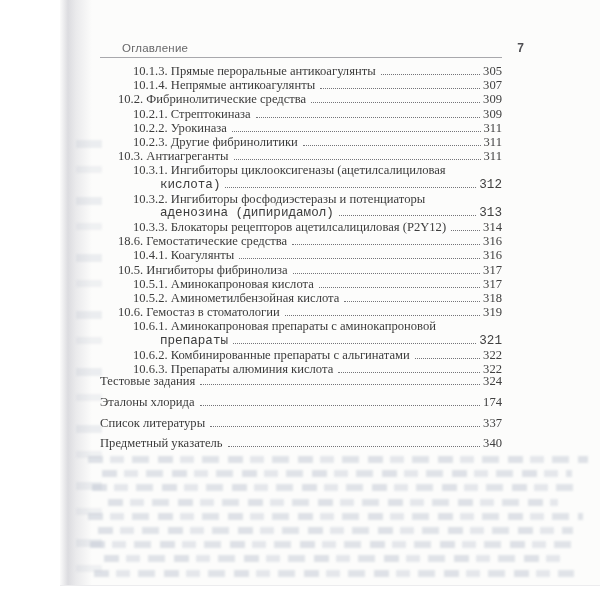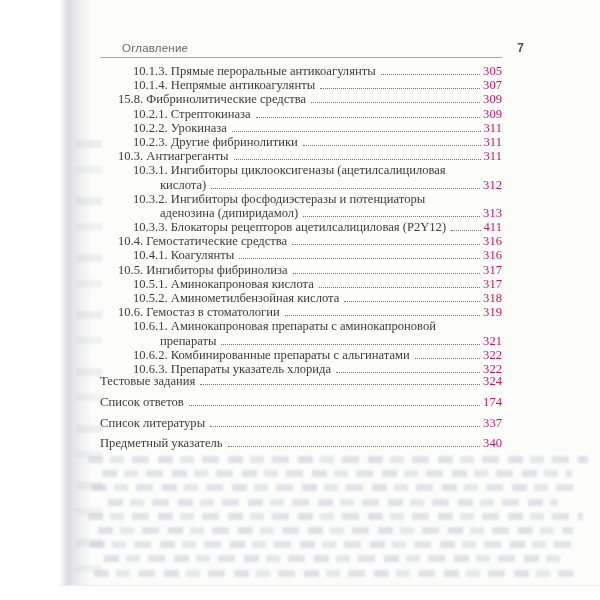--- a/index.html
+++ b/index.html
@@ -37,25 +37,25 @@
     position:absolute;left:40px;top:64px;width:402px;
   }
   .toc-row{
     display:flex;align-items:baseline;height:14.2px;
     font-size:12.6px;line-height:14.2px;color:#3c3c3c;
   }
   .toc-row .lbl{white-space:nowrap;}
   .toc-row .leader{
     flex:1;border-bottom:1.6px dotted #747478;margin:0 3px 2.5px 5px;min-width:12px;
   }
-  .toc-row .pg{white-space:nowrap;color:#be185d;}
+  .toc-row .pg{white-space:nowrap;color:#404040;}
   .lv1{padding-left:0;}
   .lv2{padding-left:18px;}
   .lv3{padding-left:33px;}
-  .cont{padding-left:60px;}
+  .cont{padding-left:60px;font-family:Liberation Mono, monospace;}
   
   .back-matter{
     position:absolute;left:40px;top:374px;width:402px;
   }
   .back-matter .toc-row{margin-bottom:6.6px;}
   
   .bleed-area{
     position:absolute;left:28px;top:456px;width:500px;height:128px;
     filter:blur(1.2px);opacity:.75;pointer-events:none;
   }
@@ -99,21 +99,21 @@
         <span class="lbl">10.1.3. Прямые пероральные антикоагулянты</span>
         <span class="leader"></span>
         <span class="pg">305</span>
       </div>
       <div class="toc-row lv3">
         <span class="lbl">10.1.4. Непрямые антикоагулянты</span>
         <span class="leader"></span>
         <span class="pg">307</span>
       </div>
       <div class="toc-row lv2">
-        <span class="lbl">15.8. Фибринолитические средства</span>
+        <span class="lbl">10.2. Фибринолитические средства</span>
         <span class="leader"></span>
         <span class="pg">309</span>
       </div>
       <div class="toc-row lv3">
         <span class="lbl">10.2.1. Стрептокиназа</span>
         <span class="leader"></span>
         <span class="pg">309</span>
       </div>
       <div class="toc-row lv3">
         <span class="lbl">10.2.2. Урокиназа</span>
@@ -142,24 +142,24 @@
         <span class="lbl">10.3.2. Ингибиторы фосфодиэстеразы и потенциаторы</span>
       </div>
       <div class="toc-row cont">
         <span class="lbl">аденозина (дипиридамол)</span>
         <span class="leader"></span>
         <span class="pg">313</span>
       </div>
       <div class="toc-row lv3">
         <span class="lbl">10.3.3. Блокаторы рецепторов ацетилсалициловая (P2Y12)</span>
         <span class="leader"></span>
-        <span class="pg">411</span>
-      </div>
-      <div class="toc-row lv2">
-        <span class="lbl">10.4. Гемостатические средства</span>
+        <span class="pg">314</span>
+      </div>
+      <div class="toc-row lv2">
+        <span class="lbl">18.6. Гемостатические средства</span>
         <span class="leader"></span>
         <span class="pg">316</span>
       </div>
       <div class="toc-row lv3">
         <span class="lbl">10.4.1. Коагулянты</span>
         <span class="leader"></span>
         <span class="pg">316</span>
       </div>
       <div class="toc-row lv2">
         <span class="lbl">10.5. Ингибиторы фибринолиза</span>
@@ -188,34 +188,34 @@
         <span class="lbl">препараты</span>
         <span class="leader"></span>
         <span class="pg">321</span>
       </div>
       <div class="toc-row lv3">
         <span class="lbl">10.6.2. Комбинированные препараты с альгинатами</span>
         <span class="leader"></span>
         <span class="pg">322</span>
       </div>
       <div class="toc-row lv3">
-        <span class="lbl">10.6.3. Препараты указатель хлорида</span>
+        <span class="lbl">10.6.3. Препараты алюминия кислота</span>
         <span class="leader"></span>
         <span class="pg">322</span>
       </div>
     </div>
 
   <div class="back-matter">
       <div class="toc-row lv1">
         <span class="lbl">Тестовые задания</span>
         <span class="leader"></span>
         <span class="pg">324</span>
       </div>
       <div class="toc-row lv1">
-        <span class="lbl">Список ответов</span>
+        <span class="lbl">Эталоны хлорида</span>
         <span class="leader"></span>
         <span class="pg">174</span>
       </div>
       <div class="toc-row lv1">
         <span class="lbl">Список литературы</span>
         <span class="leader"></span>
         <span class="pg">337</span>
       </div>
       <div class="toc-row lv1">
         <span class="lbl">Предметный указатель</span>

